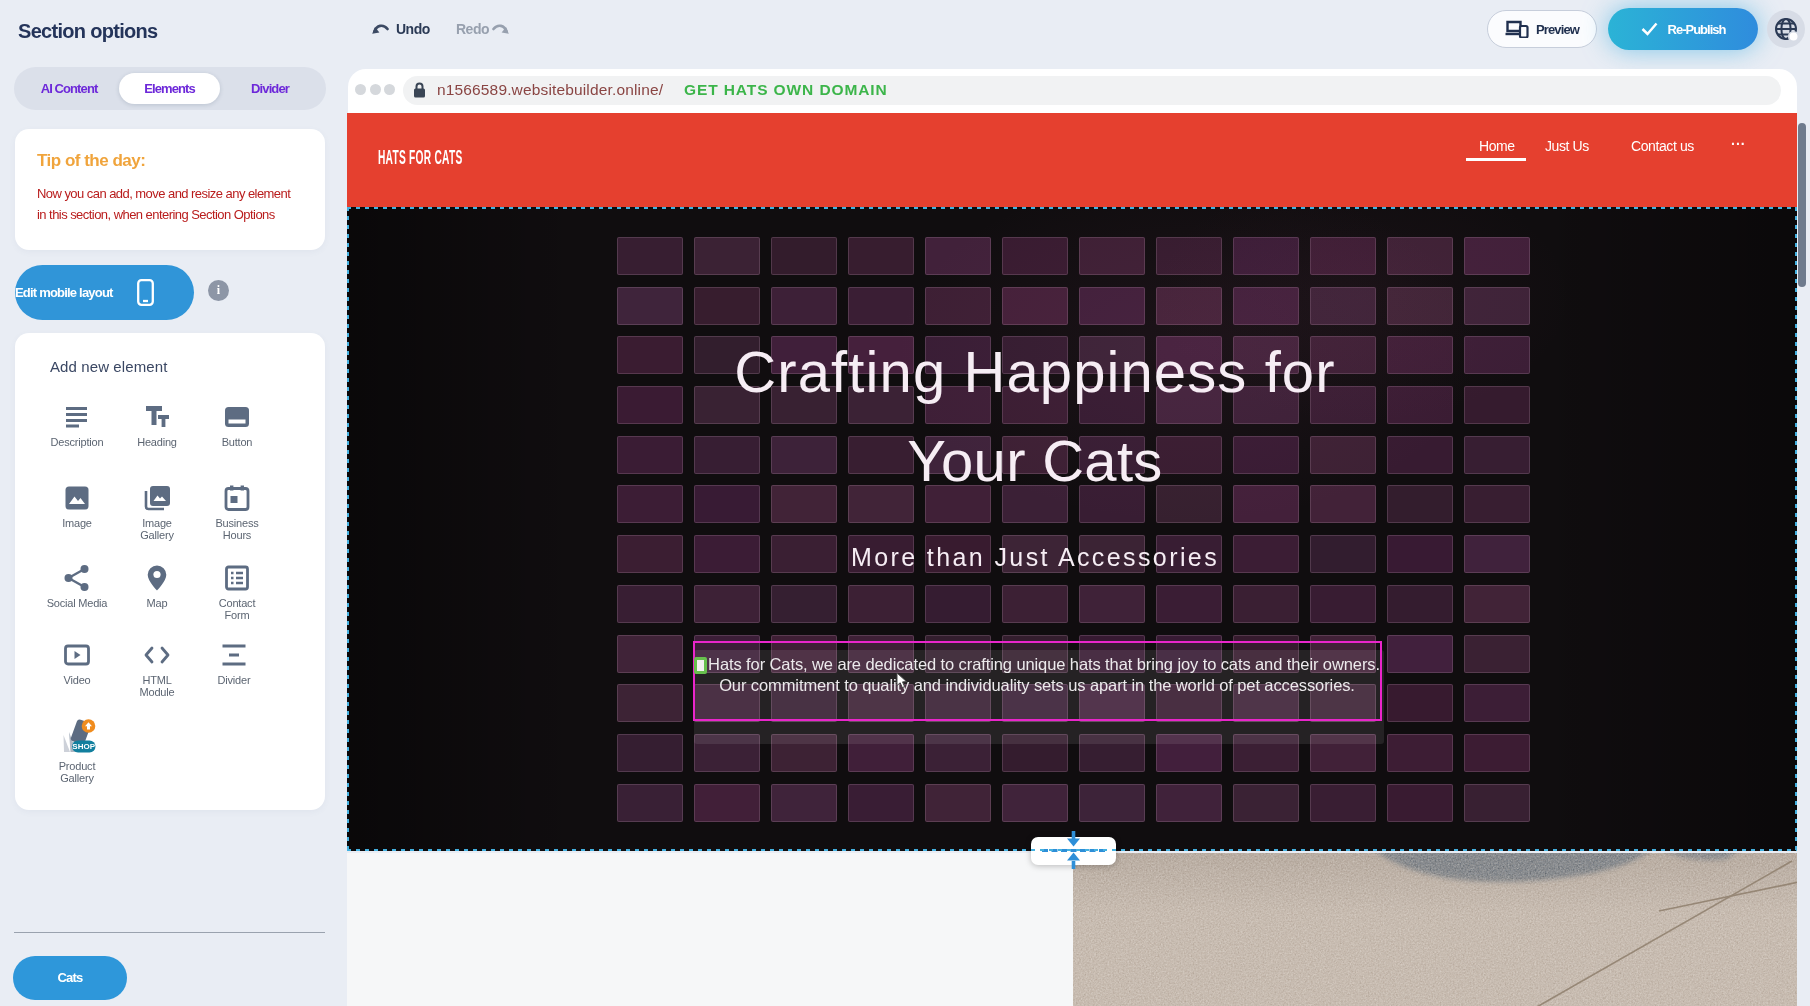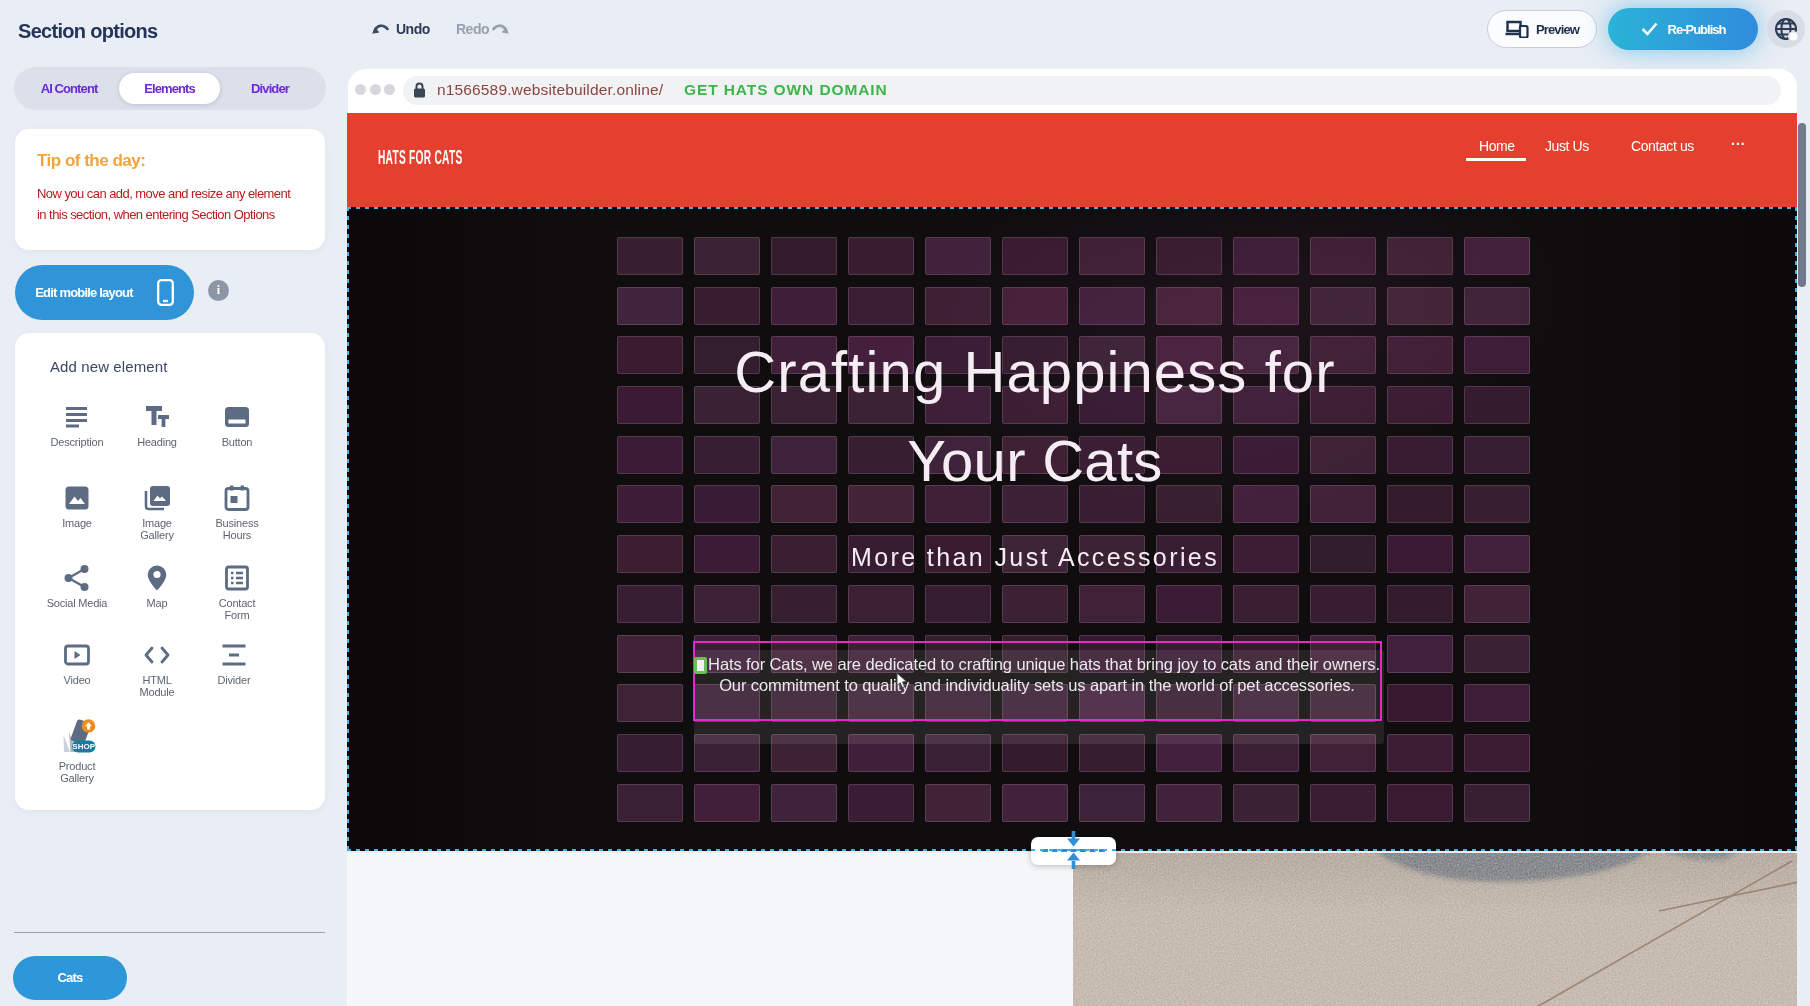--- a/index.html
+++ b/index.html
@@ -8,21 +8,21 @@
 .undoredo { top:21px; font-size:14px; font-weight:bold; letter-spacing:-.5px; }
 #previewbtn { left:1487px; top:10px; width:110px; height:38px; background:#fbfcfe; border:1px solid #c7cedb; border-radius:20px; display:flex; align-items:center; justify-content:center; gap:7px; font-size:13px; letter-spacing:-.9px; font-weight:bold; color:#20304f; }
 #repub { left:1608px; top:8px; width:150px; height:42px; border-radius:21px; background:linear-gradient(90deg,#2bb3d6,#2f8cdd); box-shadow:0 0 26px rgba(56,170,224,.6); display:flex; align-items:center; justify-content:center; gap:10px; font-size:13px; letter-spacing:-1px; font-weight:bold; color:#fff; }
 #globebtn { left:1767px; top:10px; width:38px; height:38px; border-radius:50%; background:#d7dce6; display:flex; align-items:center; justify-content:center; }
 #tabs { left:14px; top:67px; width:312px; height:43px; border-radius:22px; background:#dbe0ea; }
 #tabs .t { position:absolute; top:0; height:44px; line-height:43px; font-size:13px; font-weight:bold; letter-spacing:-.9px; color:#6d28d9; text-align:center; }
 #tabpill { position:absolute; left:105px; top:6px; width:101px; height:31px; border-radius:16px; background:#fff; box-shadow:0 1px 4px rgba(40,60,90,.18); }
 #tipcard { left:15px; top:129px; width:310px; height:121px; border-radius:14px; background:#fff; box-shadow:0 2px 6px rgba(80,100,140,.06); }
 #tiptitle { left:37px; top:151px; font-size:17px; font-weight:bold; letter-spacing:-.5px; color:#f0a43c; }
 #tipbody { left:37px; top:183px; font-size:13px; letter-spacing:-.55px; line-height:21px; color:#b91c1c; }
-#editmob { left:15px; top:265px; width:179px; height:55px; border-radius:28px; background:#3095d8; display:flex; align-items:center; justify-content:center; gap:24px; color:#fff; font-size:13px; letter-spacing:-.8px; font-weight:bold; }
+#editmob { left:15px; top:265px; width:179px; height:55px; border-radius:28px; background:#3095d8; display:flex; align-items:center; justify-content:flex-start; gap:24px; color:#fff; font-size:13px; letter-spacing:-.8px; font-weight:bold; }
 #infoc { left:208px; top:280px; width:21px; height:21px; border-radius:50%; background:#8d96a6; color:#fff; font-size:12px; font-weight:bold; text-align:center; line-height:21px; font-family:"Liberation Serif",serif; }
 #addcard { left:15px; top:333px; width:310px; height:477px; border-radius:14px; background:#fff; box-shadow:0 2px 6px rgba(80,100,140,.06); }
 #addtitle { left:50px; top:358px; font-size:15px; letter-spacing:.1px; color:#3a4763; }
 .el { position:absolute; width:80px; text-align:center; }
 .el svg { display:block; margin:0 auto; }
 .el .lb { margin-top:5px; font-size:11px; letter-spacing:-.2px; line-height:12px; color:#5c6572; }
 #sep { left:14px; top:932px; width:311px; height:1px; background:#9aa2ae; }
 #donebtn { left:13px; top:956px; width:114px; height:44px; border-radius:22px; background:#2e97da; color:#fff; font-size:13px; letter-spacing:-.8px; font-weight:bold; text-align:center; line-height:44px; }
 #urlbar { left:348px; top:69px; width:1449px; height:45px; background:#fff; border-radius:18px 18px 0 0; }
 .dot { position:absolute; top:84px; width:11px; height:11px; border-radius:50%; background:#d5d8dc; }

